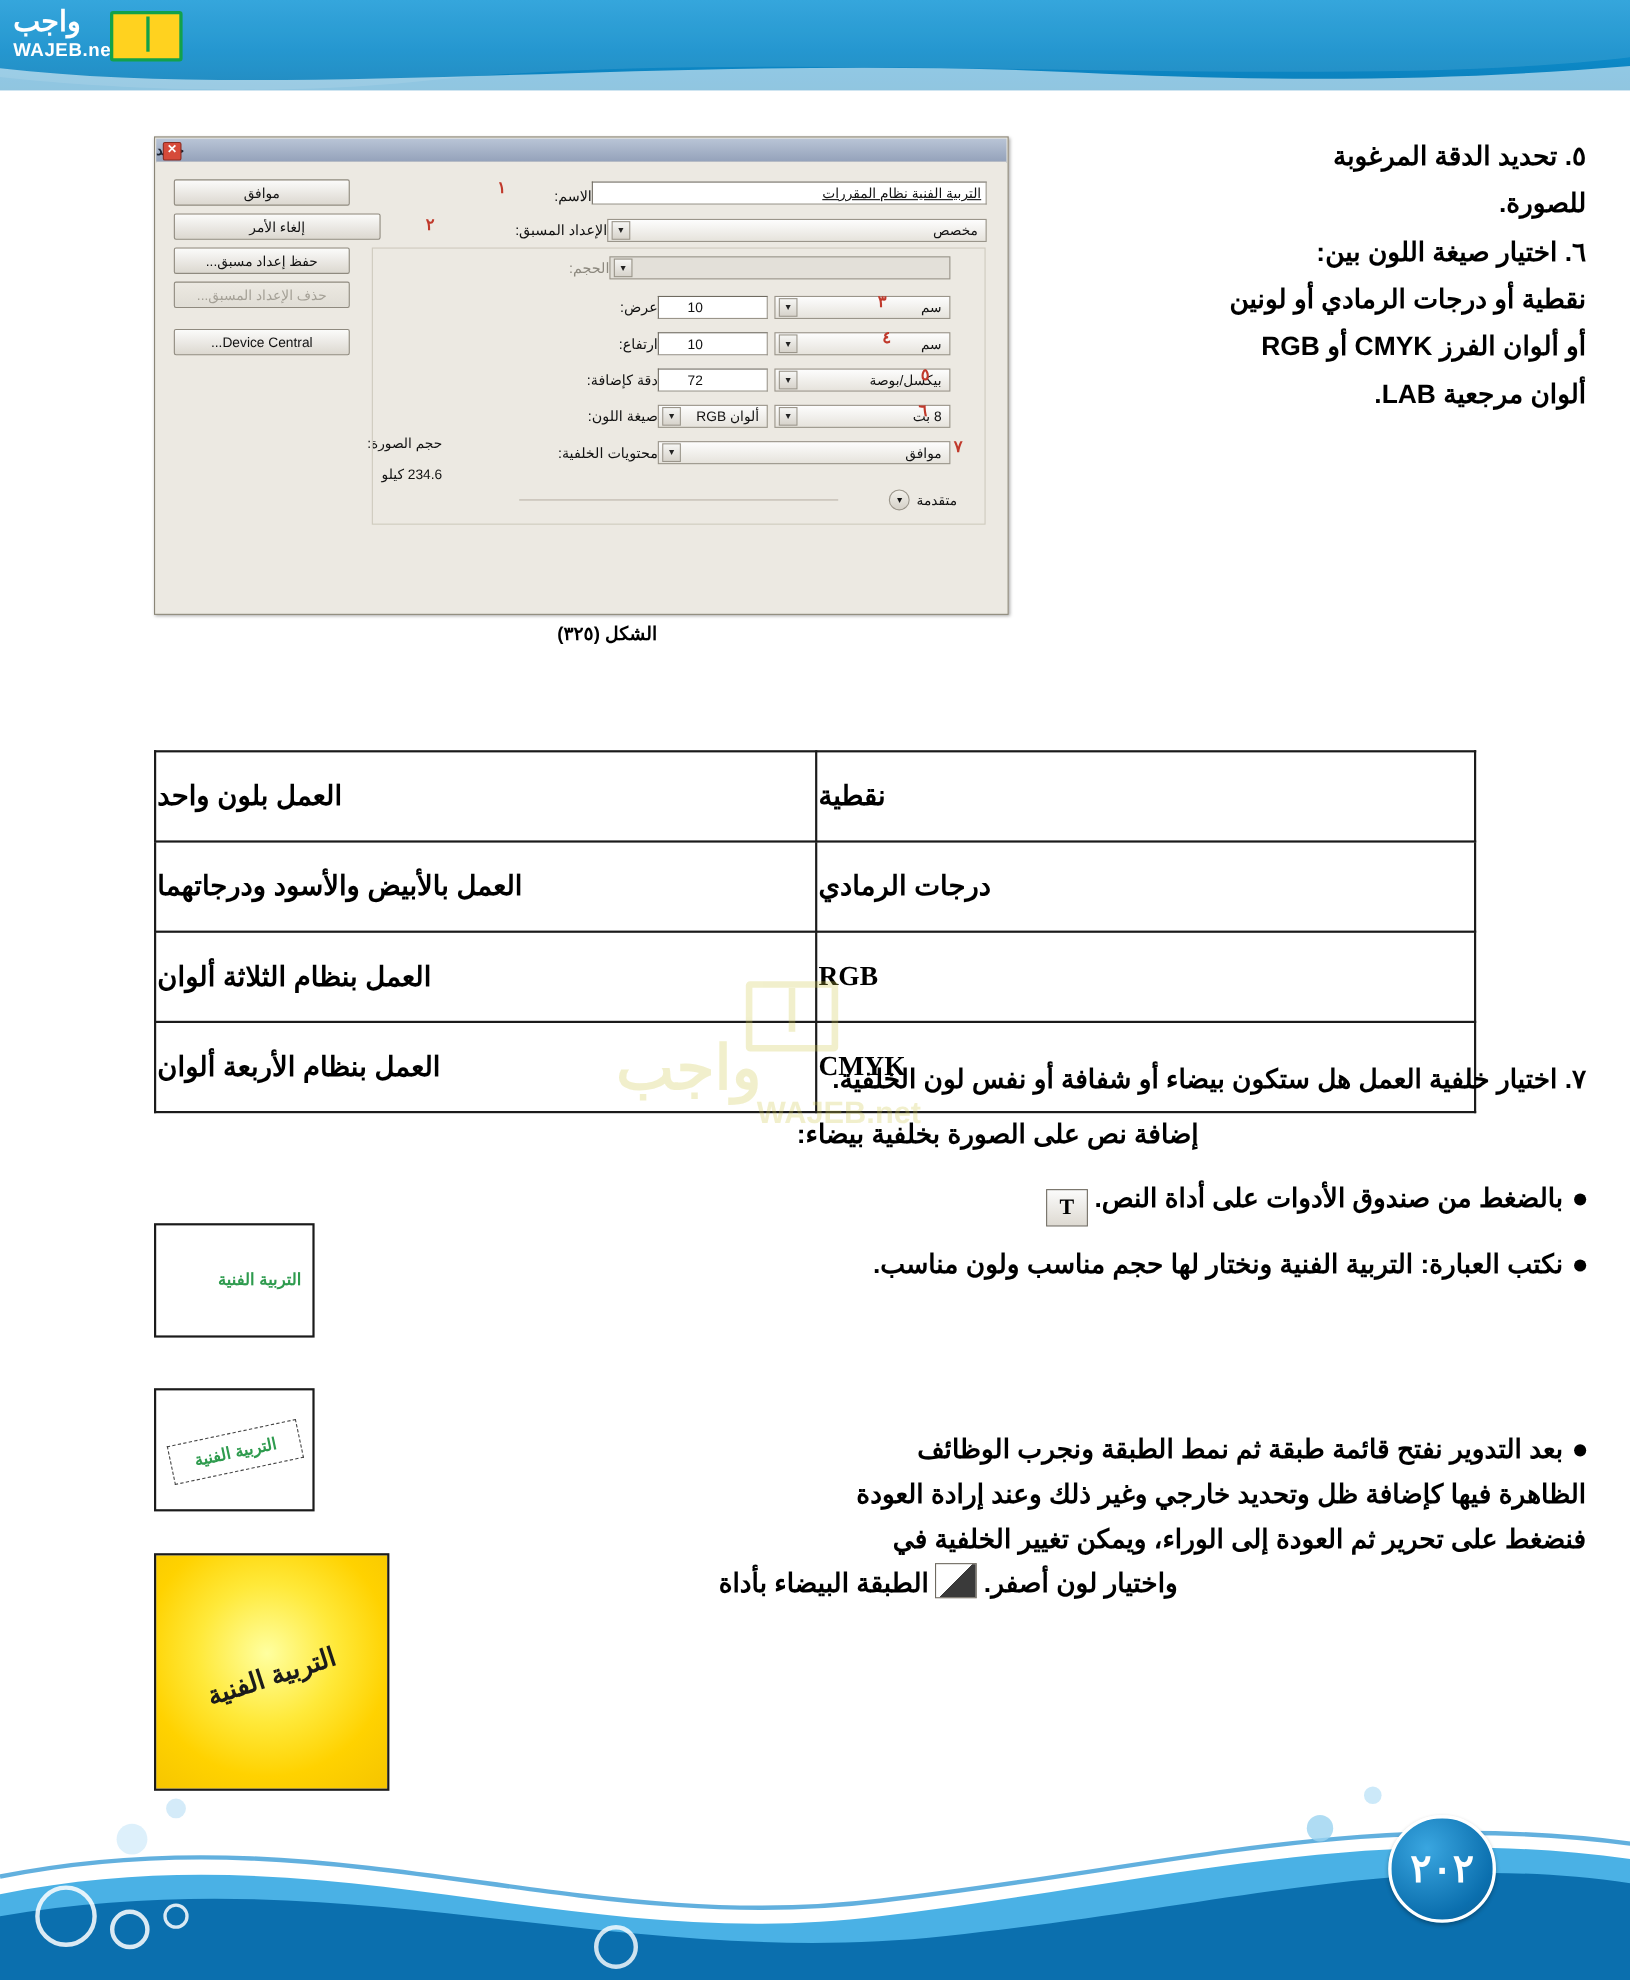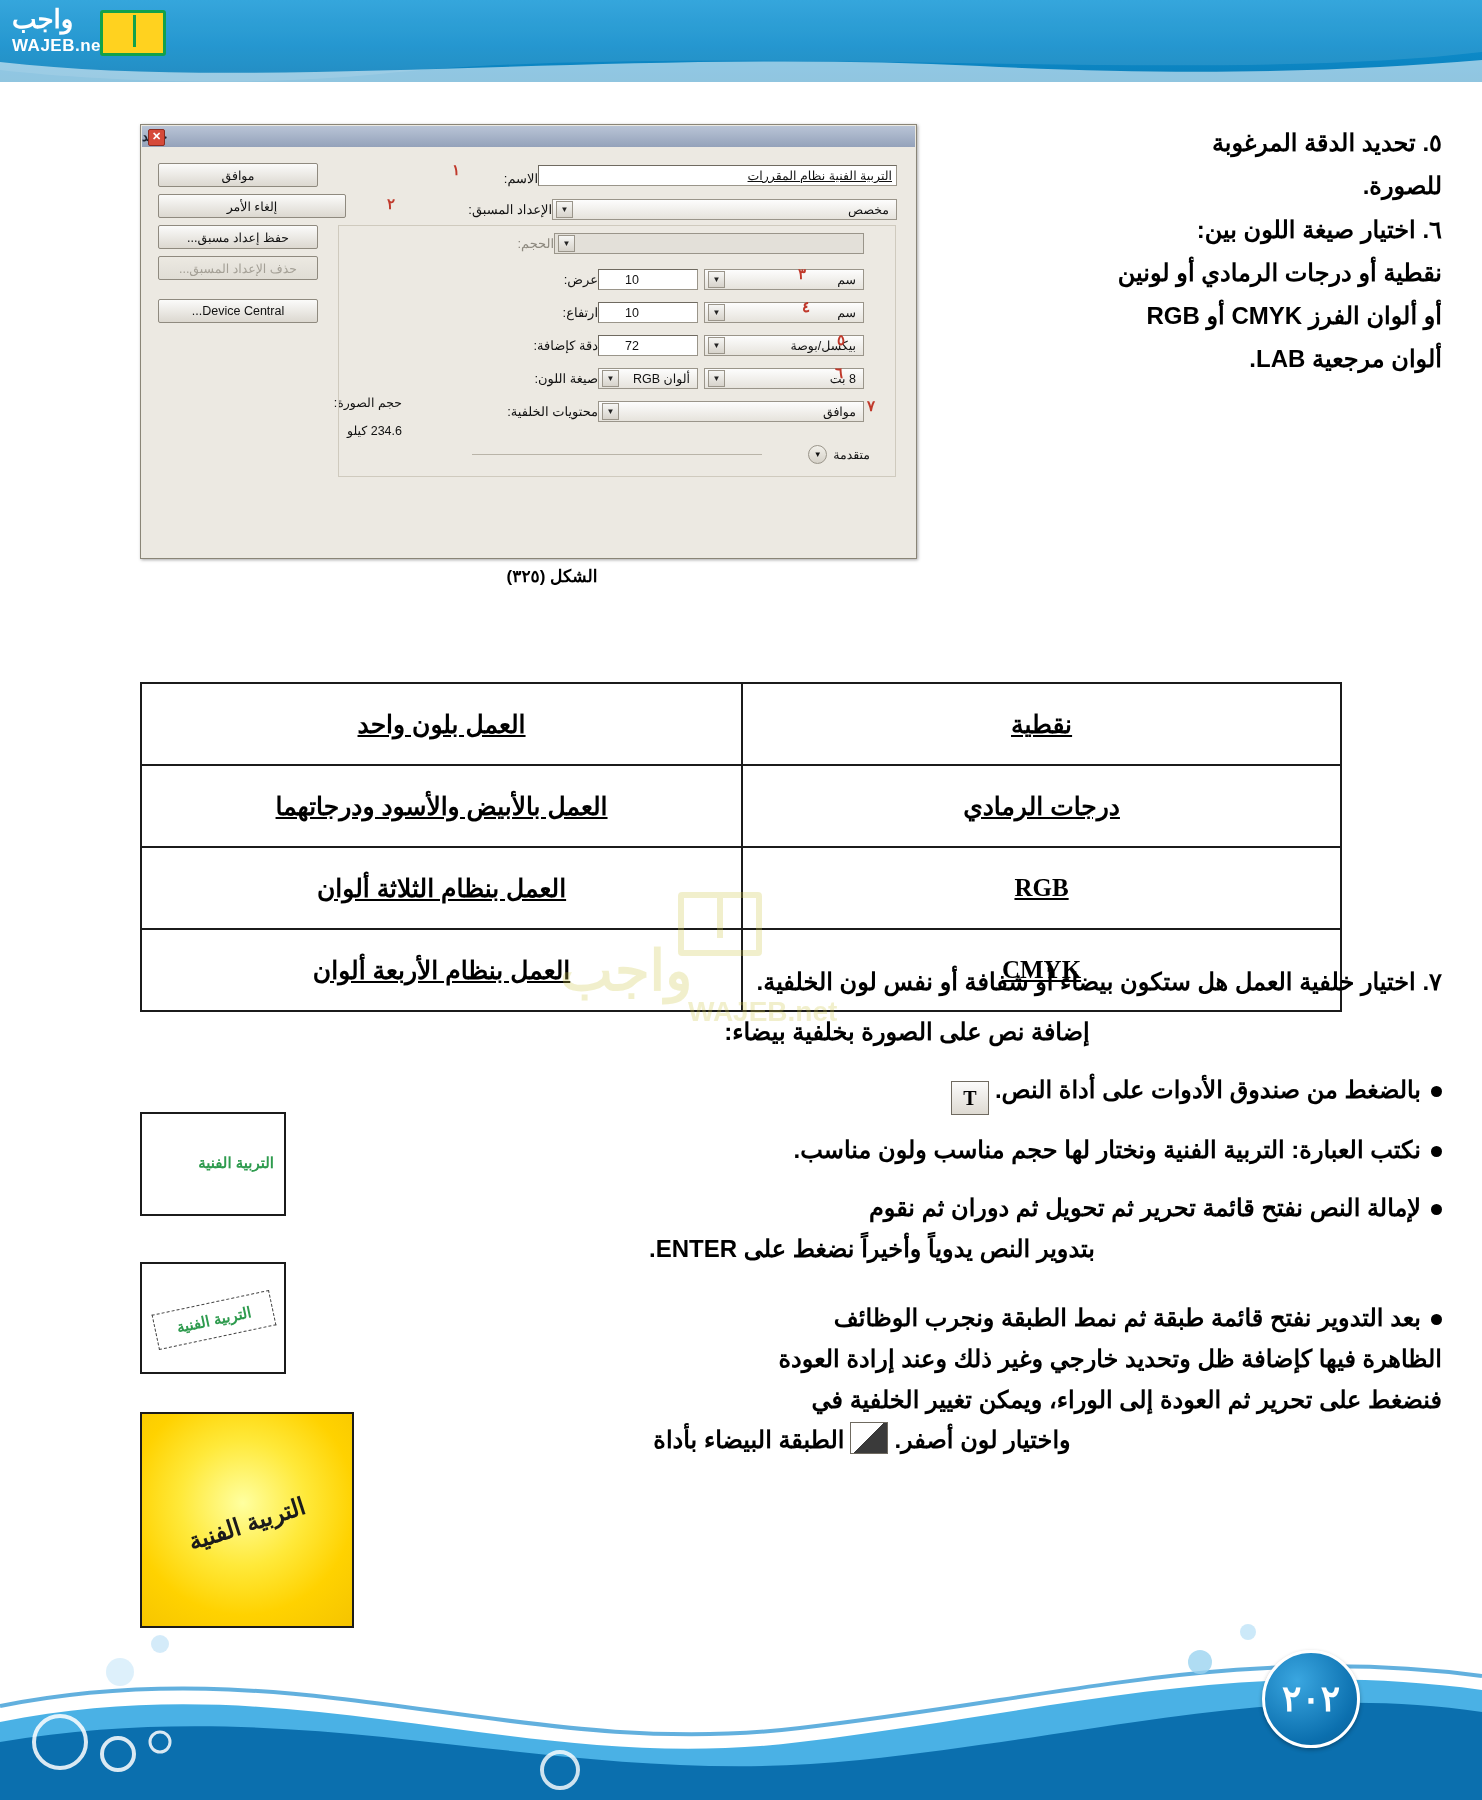--- a/index.html
+++ b/index.html
@@ -113,22 +113,22 @@
     text-align:justify;direction:rtl;color:#000;
   }
   .rtext p{margin:0 0 2px 0;}
 
   
   table.colors{
     position:absolute;left:140px;top:600px;width:1202px;
     border-collapse:collapse;direction:rtl;
   }
   table.colors td{
-    border:2px solid #1b1b1b;height:78px;text-align:center;
-    font-size:25px;font-weight:bold;color:#000;text-decoration:underline;
+    border:2px solid #1b1b1b;height:78px;text-align:left;
+    font-size:25px;font-weight:bold;color:#000;
   }
   td.latin{font-family:"Liberation Serif",serif;font-weight:normal;font-size:27px;}
 
   
   .wm{
     position:absolute;left:560px;top:810px;width:300px;height:130px;opacity:.28;pointer-events:none;
   }
   .wm .bk{
     position:absolute;left:118px;top:0px;width:72px;height:52px;
     border:6px solid #cfc94a;border-radius:4px;background:transparent;
@@ -355,26 +355,20 @@
       <span class="dot"></span><span>بالضغط من صندوق الأدوات على أداة النص.</span><span class="tbox">T</span>
     </div>
   </div>
 
   <div class="blk" style="right:40px;top:1048px;width:1130px;">
     <div class="b-line" style="text-align:right;">
       <span class="dot"></span><span>نكتب العبارة: التربية الفنية ونختار لها حجم مناسب ولون مناسب.</span>
     </div>
   </div>
 
-  <div class="blk" style="right:40px;top:1106px;width:1140px;">
-    <div class="b-line" style="text-align:right;">
-      <span class="dot"></span><span>لإمالة النص نفتح قائمة تحرير ثم تحويل ثم دوران ثم نقوم</span>
-    </div>
-    <div class="b-line" style="text-align:center;">بتدوير النص يدوياً وأخيراً نضغط على ENTER.</div>
-  </div>
 
   <div class="blk" style="right:40px;top:1216px;width:1160px;">
     <div class="b-line" style="text-align:right;">
       <span class="dot"></span><span>بعد التدوير نفتح قائمة طبقة ثم نمط الطبقة ونجرب الوظائف</span>
     </div>
     <div class="b-line">الظاهرة فيها كإضافة ظل وتحديد خارجي وغير ذلك وعند إرادة العودة</div>
     <div class="b-line">فنضغط على تحرير ثم العودة إلى الوراء، ويمكن تغيير الخلفية في</div>
     <div class="b-line" style="text-align:center;">
       <span>واختيار لون أصفر.</span><span class="swbox"></span><span>الطبقة البيضاء بأداة</span>
     </div>

